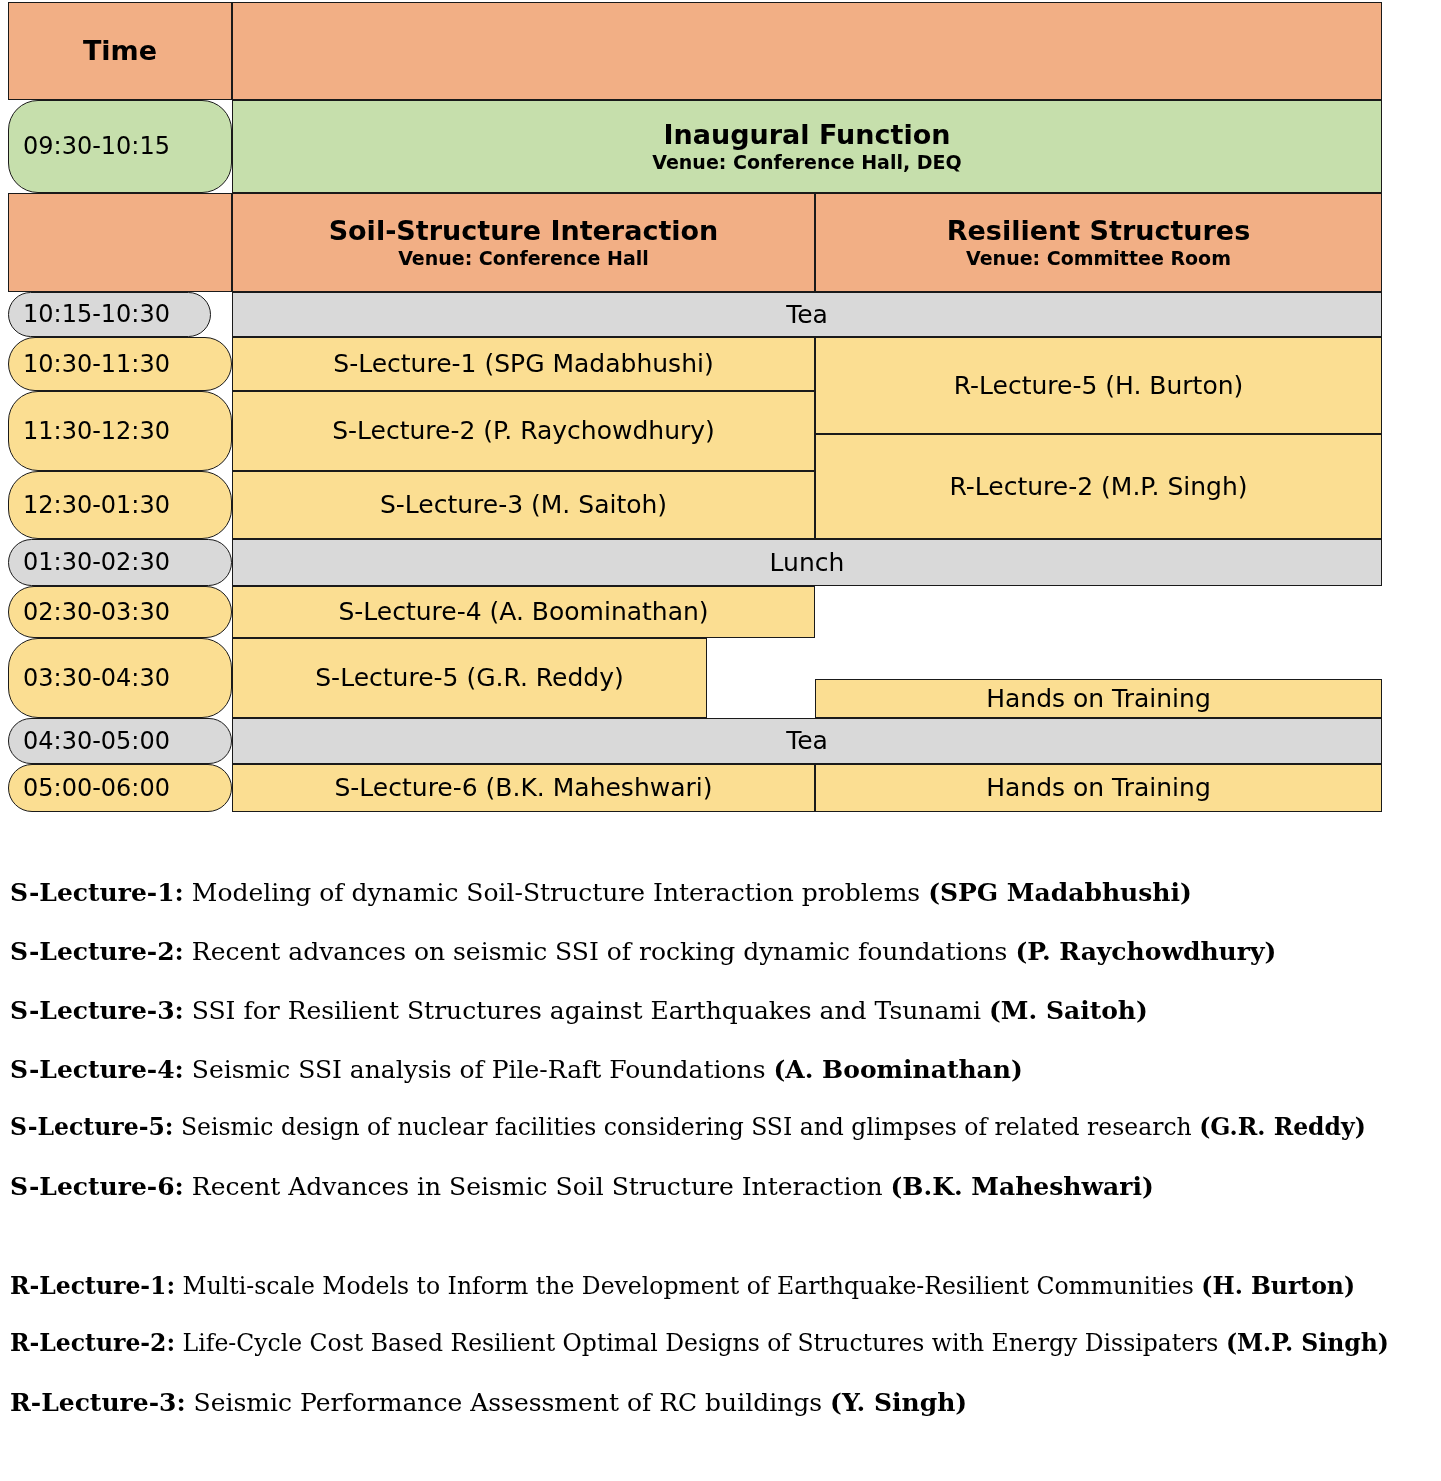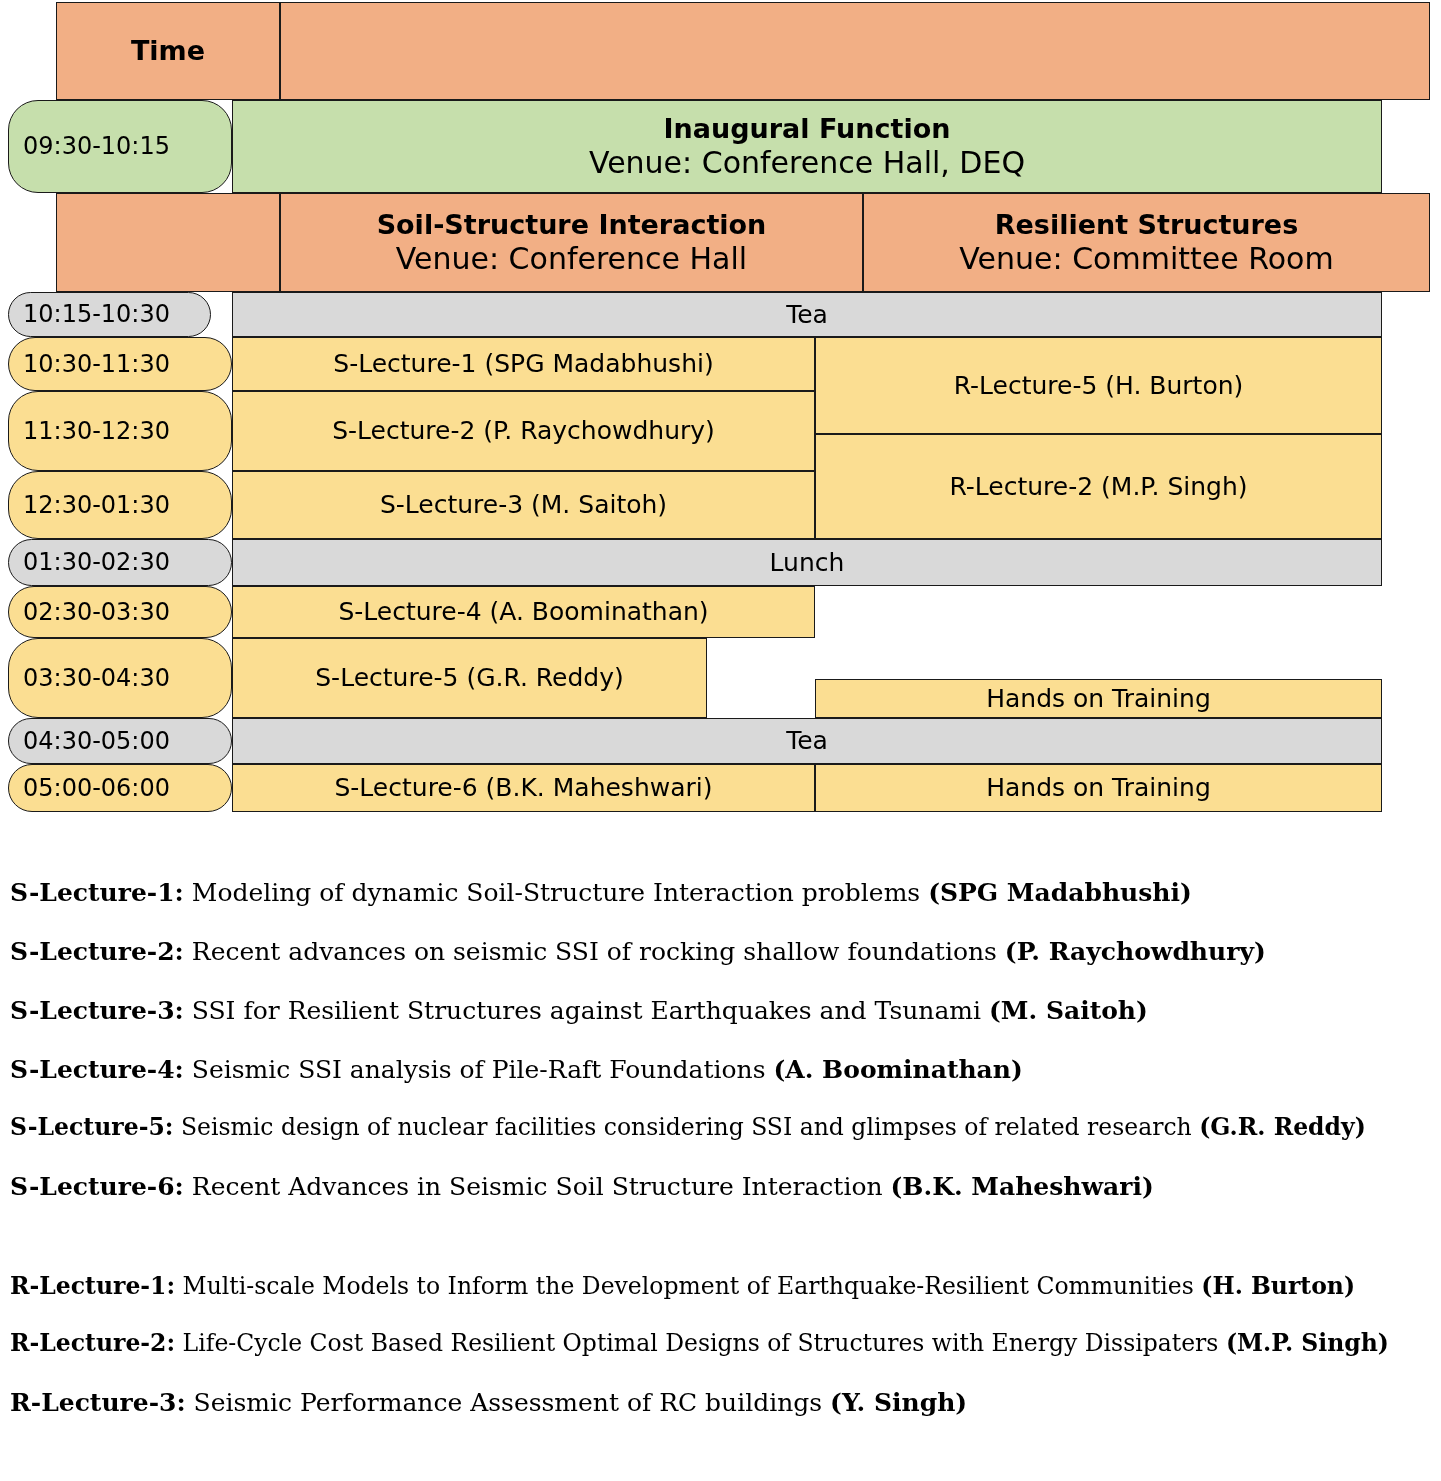--- a/index.html
+++ b/index.html
@@ -36,31 +36,31 @@
     font-size: 25px;
     line-height: 1.18;
     color: #000000;
     overflow: hidden;
   }
   .cell.left-align {
     align-items: flex-start;
     padding-left: 14px;
     border-radius: 30px;
   }
-  .orange { background: #F2AF85; margin-left: 48px; }
+  .orange { background: #F2AF85; }
   .green  { background: #C6DFAC; }
   .yellow { background: #FBDE92; }
   .gray   { background: #D9D9D9; }
   .ttl {
     font-weight: bold;
     font-size: 27px;
   }
   .sub {
-    font-weight: normal;
-    font-size: 30px;
+    font-weight: bold;
+    font-size: 19px;
   }
   .time-txt { font-size: 24px; }
 
   
   #lecture-notes {
     position: absolute;
     left: 10px;
     top: 880px;
     width: 1425px;
     font-family: "DejaVu Serif", serif;
@@ -185,21 +185,21 @@
 
 </div>
 
 <div id="lecture-notes">
 
   <div class="note">
     <span class="lbl">S-Lecture-1:</span><span class="body"> Modeling of dynamic Soil-Structure Interaction problems </span><span class="who">(SPG Madabhushi)</span>
   </div>
 
   <div class="note">
-    <span class="lbl">S-Lecture-2:</span><span class="body"> Recent advances on seismic SSI of rocking shallow foundations </span><span class="who">(P. Raychowdhury)</span>
+    <span class="lbl">S-Lecture-2:</span><span class="body"> Recent advances on seismic SSI of rocking dynamic foundations </span><span class="who">(P. Raychowdhury)</span>
   </div>
 
   <div class="note">
     <span class="lbl">S-Lecture-3:</span><span class="body"> SSI for Resilient Structures against Earthquakes and Tsunami </span><span class="who">(M. Saitoh)</span>
   </div>
 
   <div class="note">
     <span class="lbl">S-Lecture-4:</span><span class="body"> Seismic SSI analysis of Pile-Raft Foundations </span><span class="who">(A. Boominathan)</span>
   </div>
 

